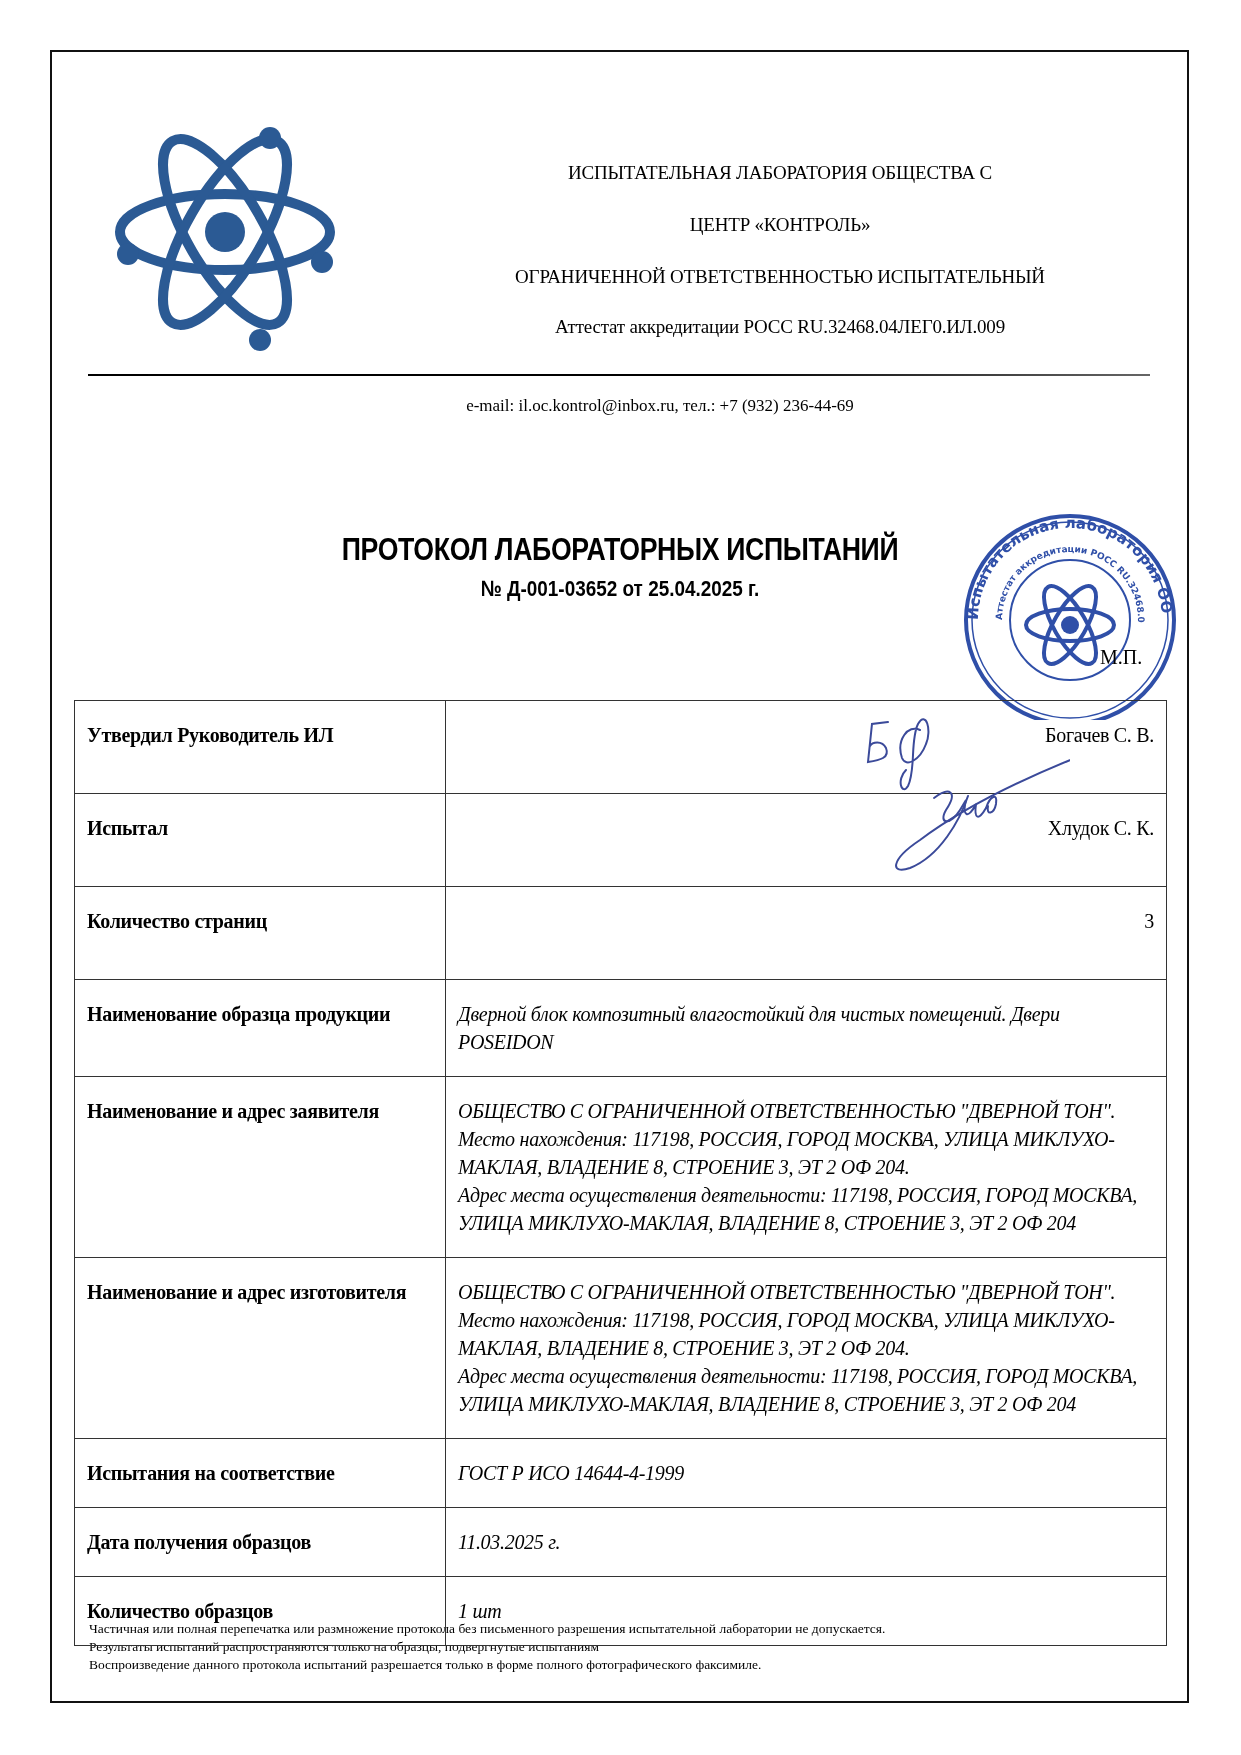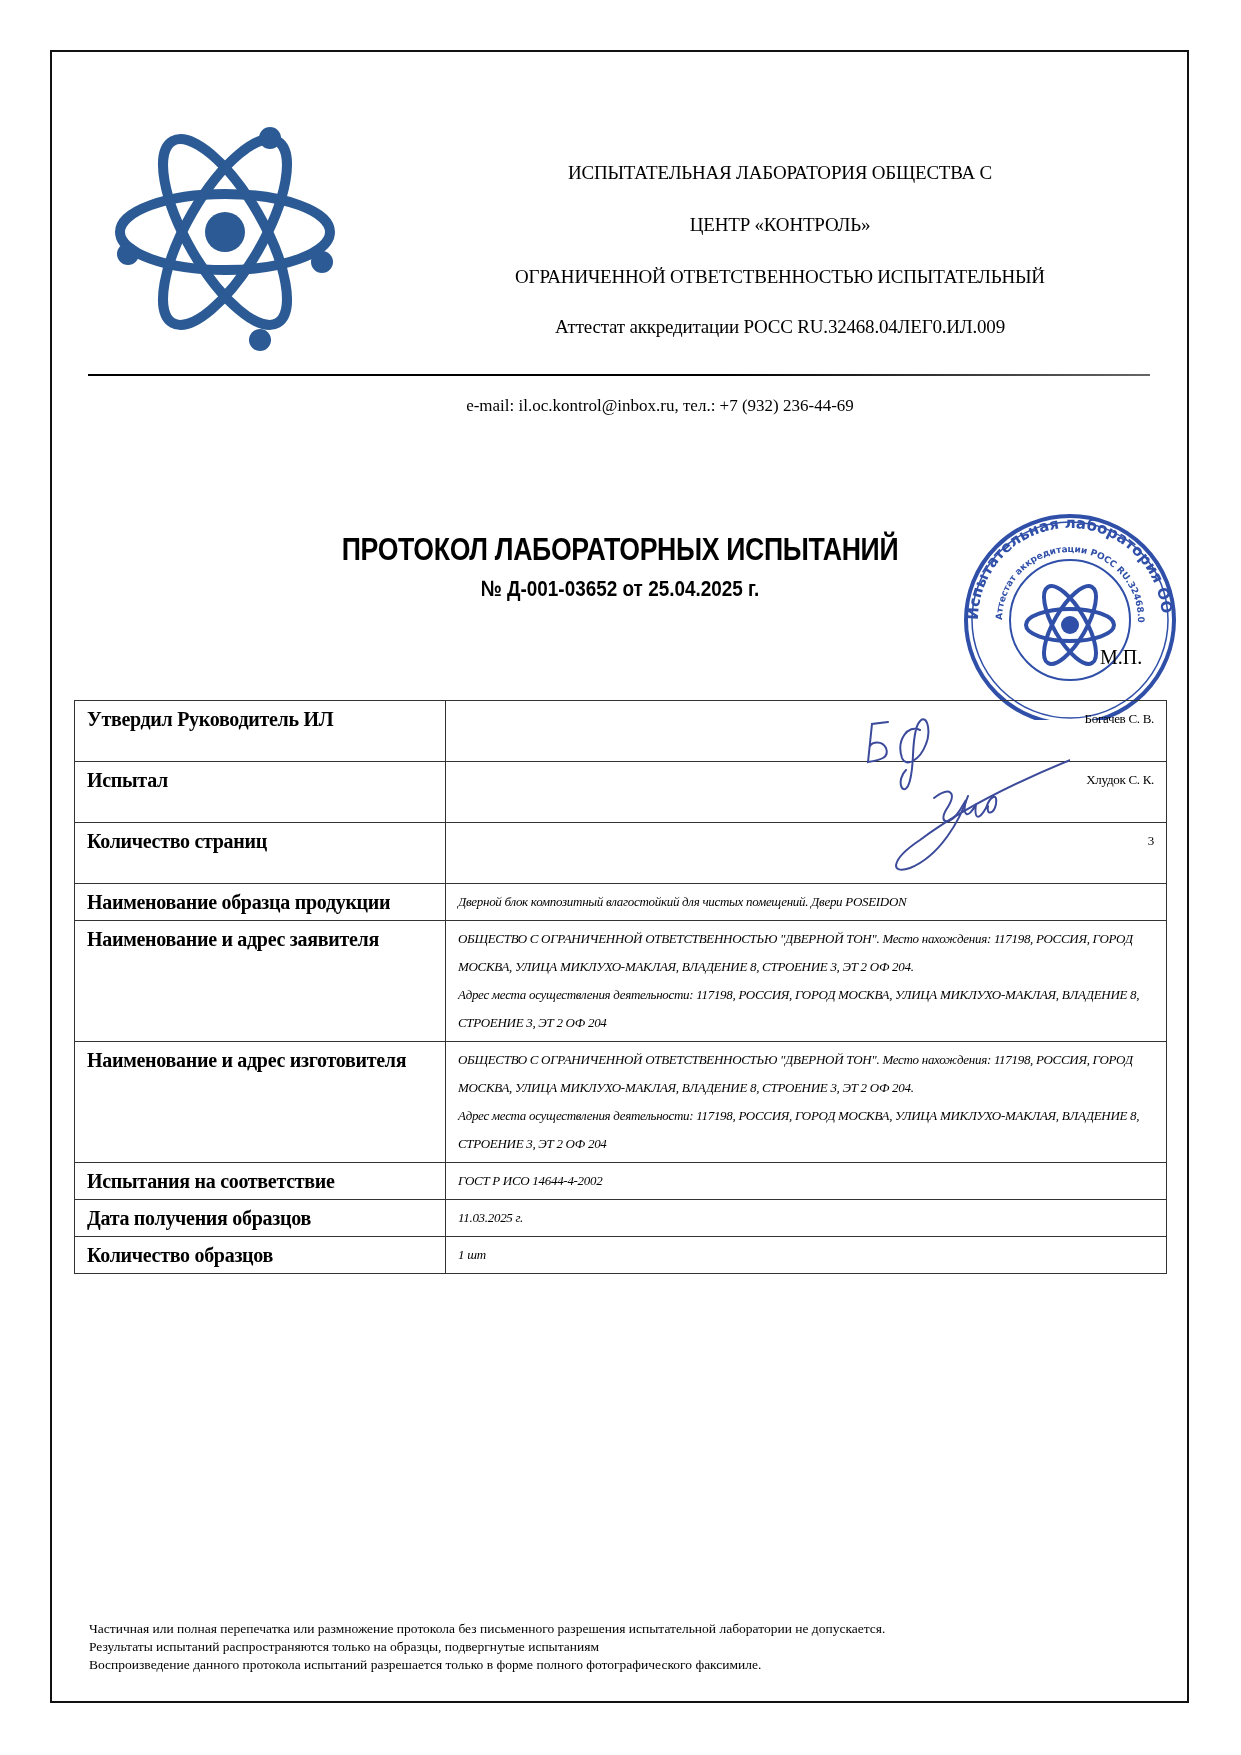--- a/index.html
+++ b/index.html
@@ -20,24 +20,24 @@
   .title-block { position: absolute; left: 260px; top: 530px; width: 720px; text-align: center;
                  font-family: "Liberation Sans", "DejaVu Sans", sans-serif; font-weight: bold;
                  transform: scaleX(0.86); transform-origin: center top; }
   .title-main { font-size: 31px; line-height: 40px; letter-spacing: -0.4px; }
   .title-sub { font-size: 22px; line-height: 34px; margin-top: 2px; }
   .stamp { position: absolute; left: 950px; top: 500px; width: 240px; height: 220px; }
   .mp { position: absolute; left: 1100px; top: 646px; font-size: 20px; z-index: 3; }
   .sig { position: absolute; left: 850px; top: 700px; width: 220px; height: 190px; z-index: 4; pointer-events: none; }
   table.info { position: absolute; left: 74px; top: 700px; width: 1093px; border-collapse: collapse;
                font-size: 20px; z-index: 2; }
-  table.info td { border: 1.5px solid #333; vertical-align: top; padding: 4px 12px; }
+  table.info td { border: 1.5px solid #333; vertical-align: top; padding: 20px 12px; }
   td.label { width: 346px; font-weight: bold; font-size: 20px; line-height: 28px;
              letter-spacing: -0.3px; }
-  td.value { font-style: italic; line-height: 28px; font-size: 13px; letter-spacing: -0.3px; }
+  td.value { font-style: italic; line-height: 28px; font-size: 20px; letter-spacing: -0.3px; }
   td.value.right { text-align: right; font-style: normal; }
   tr.tall td { height: 52px; }
   .addr-p { margin: 0; }
   .footer { position: absolute; left: 89px; top: 1620px; font-size: 13.5px; line-height: 18px; }
 </style>
 </head>
 <body>
 
 <div class="page-frame"></div>
 
@@ -124,21 +124,21 @@
   </tr>
   <tr>
     <td class="label">Наименование и адрес изготовителя</td>
     <td class="value">
       <p class="addr-p">ОБЩЕСТВО С ОГРАНИЧЕННОЙ ОТВЕТСТВЕННОСТЬЮ "ДВЕРНОЙ ТОН". Место нахождения: 117198, РОССИЯ, ГОРОД МОСКВА, УЛИЦА МИКЛУХО-МАКЛАЯ, ВЛАДЕНИЕ 8, СТРОЕНИЕ 3, ЭТ 2 ОФ 204.</p>
       <p class="addr-p">Адрес места осуществления деятельности: 117198, РОССИЯ, ГОРОД МОСКВА, УЛИЦА МИКЛУХО-МАКЛАЯ, ВЛАДЕНИЕ 8, СТРОЕНИЕ 3, ЭТ 2 ОФ 204</p>
     </td>
   </tr>
   <tr>
     <td class="label">Испытания на соответствие</td>
-    <td class="value">ГОСТ Р ИСО 14644-4-2002</td>
+    <td class="value">ГОСТ Р ИСО 14644-4-1999</td>
   </tr>
   <tr>
     <td class="label">Дата получения образцов</td>
     <td class="value">11.03.2025 г.</td>
   </tr>
   <tr>
     <td class="label">Количество образцов</td>
     <td class="value">1 шт</td>
   </tr>
 </tbody>

